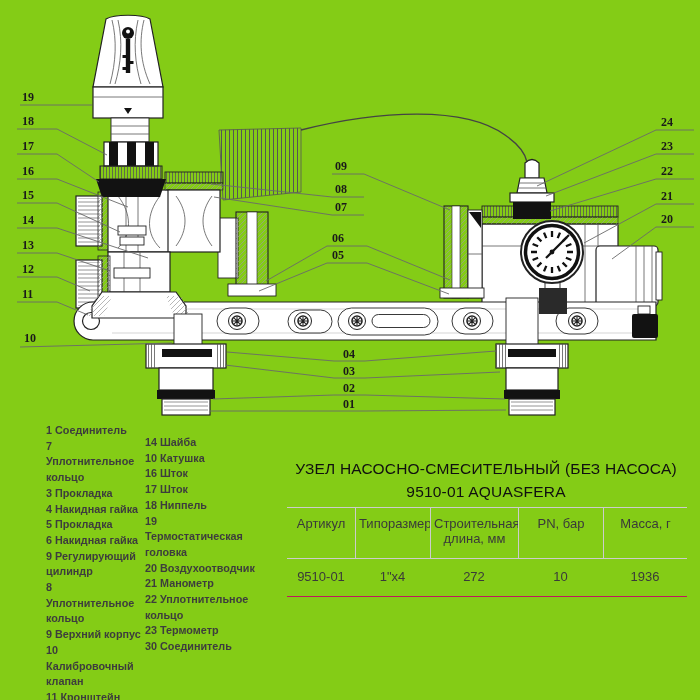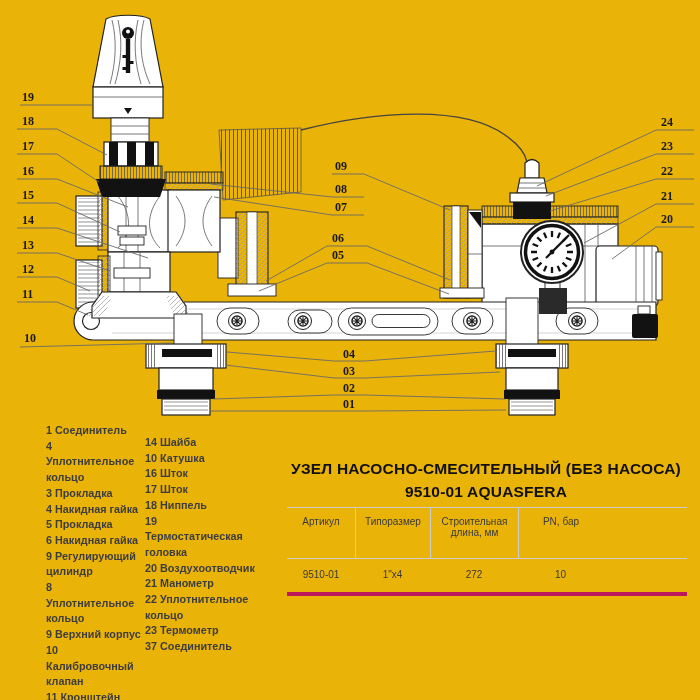--- a/index.html
+++ b/index.html
@@ -1,37 +1,37 @@
 <!DOCTYPE html>
 <html><head>
 <meta charset="utf-8">
 <style>
   html,body{margin:0;padding:0;background:#fff;}
-  .canvas{position:relative;width:700px;height:700px;background:#eab308;overflow:hidden;
+  .canvas{position:relative;width:700px;height:700px;background:#84cc16;overflow:hidden;
           font-family:"Liberation Sans", sans-serif;}
   svg{display:block;}
   .co{font:bold 12px "Liberation Serif", serif;fill:#1a1a1a;}
   .leader{fill:none;stroke:#6a6a6a;stroke-width:0.9;}
   .ol{fill:#fff;stroke:#222;stroke-width:1.2;}
   .ol-thin{fill:#fff;stroke:#222;stroke-width:0.9;}
   .blk{fill:#121212;stroke:none;}
   .iline{stroke:#555;stroke-width:0.8;fill:none;}
   .parts-col{position:absolute;top:423px;font-size:10.8px;font-weight:700;color:#3d3d3d;
              line-height:15.7px;}
   .pc1{left:46px;width:97px;}
   .pc2{left:145px;width:118px;margin-top:12px;}
   .pl-item{white-space:pre-line;}
   .title-block{position:absolute;left:272px;top:457px;width:428px;text-align:center;
-               font-size:15.5px;font-weight:700;color:#101010;line-height:23px;letter-spacing:0.2px;}
+               font-size:15.5px;font-weight:400;color:#101010;line-height:23px;letter-spacing:0.2px;}
   .spec-table{position:absolute;left:287px;top:507px;width:400px;border-top:1px solid #ccc;
-              font-size:10px;color:#3a3a3a;}
+              font-size:13px;color:#3a3a3a;}
   .spec-head{display:flex;border-bottom:1px solid #ccc;}
   .spec-head .cell{box-sizing:border-box;padding:8px 3px 6px;min-height:50px;text-align:center;}
   .spec-head .cell + .cell{border-left:1px solid #ccc;}
-  .spec-row{display:flex;border-bottom:4px solid #be185d;}
+  .spec-row{display:flex;border-bottom:1px solid #be185d;}
   .spec-row .cell{box-sizing:border-box;padding:10px 3px 12px;text-align:center;}
   .c0{width:17%;} .c1{width:18.75%;} .c2{width:22%;} .c3{width:21.25%;} .c4{width:21%;}
 </style>
 </head>
 <body>
 
 <div class="canvas">
 
   <svg width="700" height="425" viewBox="0 0 700 425" xmlns="http://www.w3.org/2000/svg">
     <defs>
@@ -271,21 +271,21 @@
       <text class="co" x="661" y="126">24</text>
       <text class="co" x="661" y="150">23</text>
       <text class="co" x="661" y="175">22</text>
       <text class="co" x="661" y="200">21</text>
       <text class="co" x="661" y="223">20</text>
     </g>
   </svg>
 
   <div class="parts-col pc1">
     <div class="pl-item">1 Соединитель</div>
-    <div class="pl-item">4 Уплотнительное
+    <div class="pl-item">7 Уплотнительное
 кольцо</div>
     <div class="pl-item">3 Прокладка</div>
     <div class="pl-item">4 Накидная гайка</div>
     <div class="pl-item">5 Прокладка</div>
     <div class="pl-item">6 Накидная гайка</div>
     <div class="pl-item">9 Регулирующий
 цилиндр</div>
     <div class="pl-item">8 Уплотнительное
 кольцо</div>
     <div class="pl-item">9 Верхний корпус</div>
@@ -301,36 +301,38 @@
     <div class="pl-item">17 Шток</div>
     <div class="pl-item">18 Ниппель</div>
     <div class="pl-item">19
 Термостатическая
 головка</div>
     <div class="pl-item">20 Воздухоотводчик</div>
     <div class="pl-item">21 Манометр</div>
     <div class="pl-item">22 Уплотнительное
 кольцо</div>
     <div class="pl-item">23 Термометр</div>
-    <div class="pl-item">37 Соединитель</div>
+    <div class="pl-item">30 Соединитель</div>
   </div>
 
   <div class="title-block">
     <div>УЗЕЛ НАСОСНО-СМЕСИТЕЛЬНЫЙ (БЕЗ НАСОСА)</div>
     <div>9510-01 AQUASFERA</div>
   </div>
 
   <div class="spec-table">
     <div class="spec-head">
       <div class="cell c0">Артикул</div>
       <div class="cell c1">Типоразмер</div>
       <div class="cell c2">Строительная длина, мм</div>
       <div class="cell c3">PN, бар</div>
+      <div class="cell c4">Масса, г</div>
     </div>
     <div class="spec-row">
       <div class="cell c0">9510-01</div>
       <div class="cell c1">1"x4</div>
       <div class="cell c2">272</div>
       <div class="cell c3">10</div>
+      <div class="cell c4">1936</div>
     </div>
   </div>
 
 </div>
 
 </body></html>

